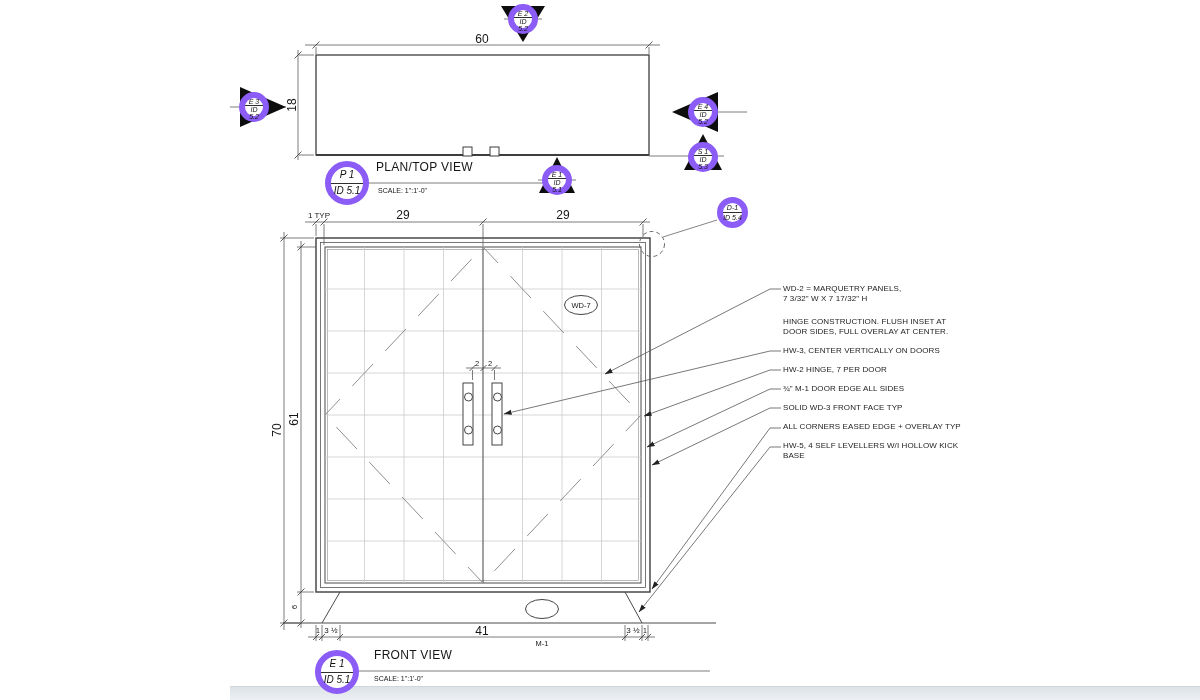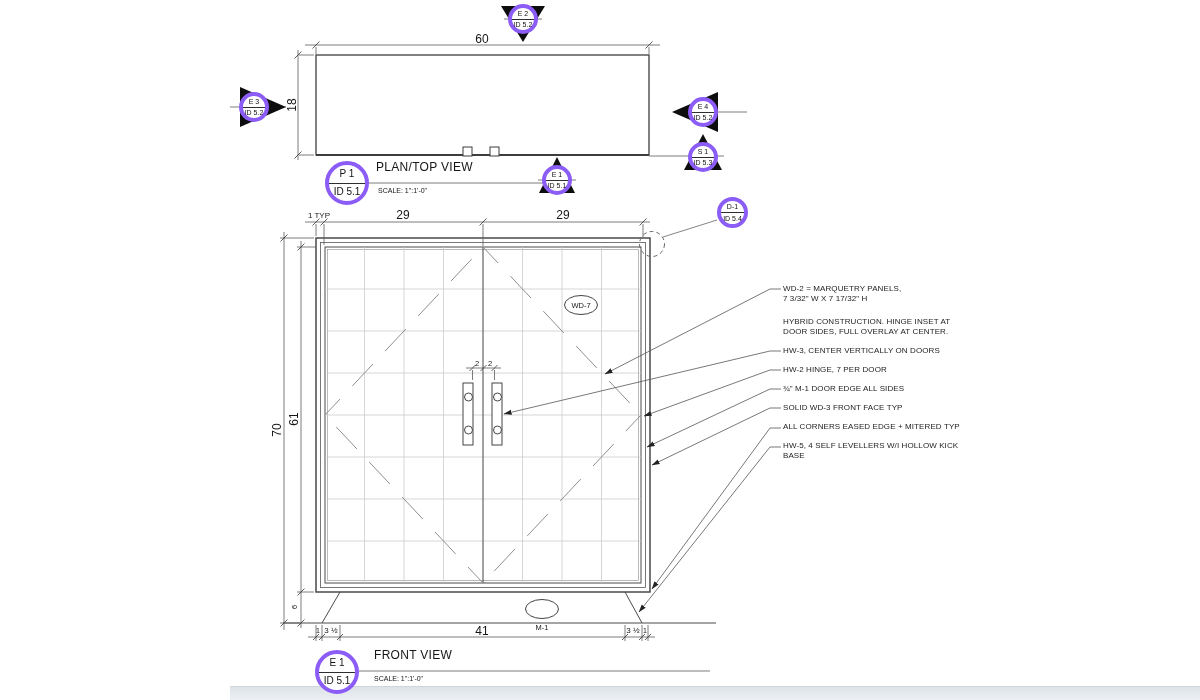--- a/index.html
+++ b/index.html
@@ -9,22 +9,22 @@
   .txt{position:absolute;white-space:nowrap;color:#161616;}
   .c{transform:translate(-50%,-50%);}         
   .rot{transform:translate(-50%,-50%) rotate(-90deg);}
   .t7{font-size:7px;}
   .t75{font-size:7.5px;}
   .t8{font-size:8px;}
   .t9{font-size:12px;}
   .t12{font-size:12px;letter-spacing:.3px;text-align:right;}
   .ann{font-size:8px;line-height:10px;letter-spacing:.1px;color:#1c1c1c;}
   
-  .tag{position:absolute;box-sizing:border-box;background:#fff;border:4px solid #8b5cf6;border-radius:50%;
-       display:flex;flex-direction:column;text-align:center;z-index:3;}
+  .tag{position:absolute;box-sizing:border-box;background:#fff;border:6px solid #8b5cf6;border-radius:50%;
+       display:flex;flex-direction:column;text-align:center;z-index:3;font-style:italic;}
   .tag .tt,.tag .tb{flex:1;display:flex;align-items:center;justify-content:center;line-height:1;}
   .tag .tt{border-bottom:1px solid #2e2e2e;}
   .tag.small{width:30px;height:30px;font-size:7px;}
   .tag.mid{width:31px;height:31px;font-size:7px;}
   .tag.big{width:44px;height:44px;font-size:10px;}
   .band{position:absolute;left:230px;top:686px;width:970px;height:14px;
         background:linear-gradient(#dde3e8,#eef1f4);border-top:1px solid #cfd6dc;}
 </style>
 </head>
 <body>
@@ -240,28 +240,28 @@
   <span class="txt t9 rot" style="left:294px;top:419px">61</span>
   <span class="txt t8 rot" style="left:294px;top:607px">6</span>
 
   <span class="txt t7 c" style="left:318px;top:630px">1</span>
   <span class="txt t8 c" style="left:331px;top:630px">3 ½</span>
   <span class="txt t9 c" style="left:482px;top:631px">41</span>
   <span class="txt t8 c" style="left:633px;top:630px">3 ½</span>
   <span class="txt t7 c" style="left:645px;top:630px">1</span>
 
   <span class="txt t75 c" style="left:581px;top:305px">WD-7</span>
-  <span class="txt t75 c" style="left:542px;top:627px">M-1</span>
+  <span class="txt t75 c" style="left:542px;top:643px">M-1</span>
 
   <span class="txt ann" style="left:783px;top:284px">WD-2 = MARQUETRY PANELS,</span>
   <span class="txt ann" style="left:783px;top:294px">7 3/32" W X 7 17/32" H</span>
-  <span class="txt ann" style="left:783px;top:317px">HYBRID CONSTRUCTION. HINGE INSET AT</span>
+  <span class="txt ann" style="left:783px;top:317px">HINGE CONSTRUCTION. FLUSH INSET AT</span>
   <span class="txt ann" style="left:783px;top:327px">DOOR SIDES, FULL OVERLAY AT CENTER.</span>
   <span class="txt ann" style="left:783px;top:346px">HW-3, CENTER VERTICALLY ON DOORS</span>
   <span class="txt ann" style="left:783px;top:365px">HW-2 HINGE, 7 PER DOOR</span>
   <span class="txt ann" style="left:783px;top:384px">¾" M-1 DOOR EDGE ALL SIDES</span>
   <span class="txt ann" style="left:783px;top:403px">SOLID WD-3 FRONT FACE TYP</span>
-  <span class="txt ann" style="left:783px;top:422px">ALL CORNERS EASED EDGE + MITERED TYP</span>
+  <span class="txt ann" style="left:783px;top:422px">ALL CORNERS EASED EDGE + OVERLAY TYP</span>
   <span class="txt ann" style="left:783px;top:441px">HW-5, 4 SELF LEVELLERS W/I HOLLOW KICK</span>
   <span class="txt ann" style="left:783px;top:451px">BASE</span>
 
   <div class="band"></div>
 </div>
 
 </body></html>

